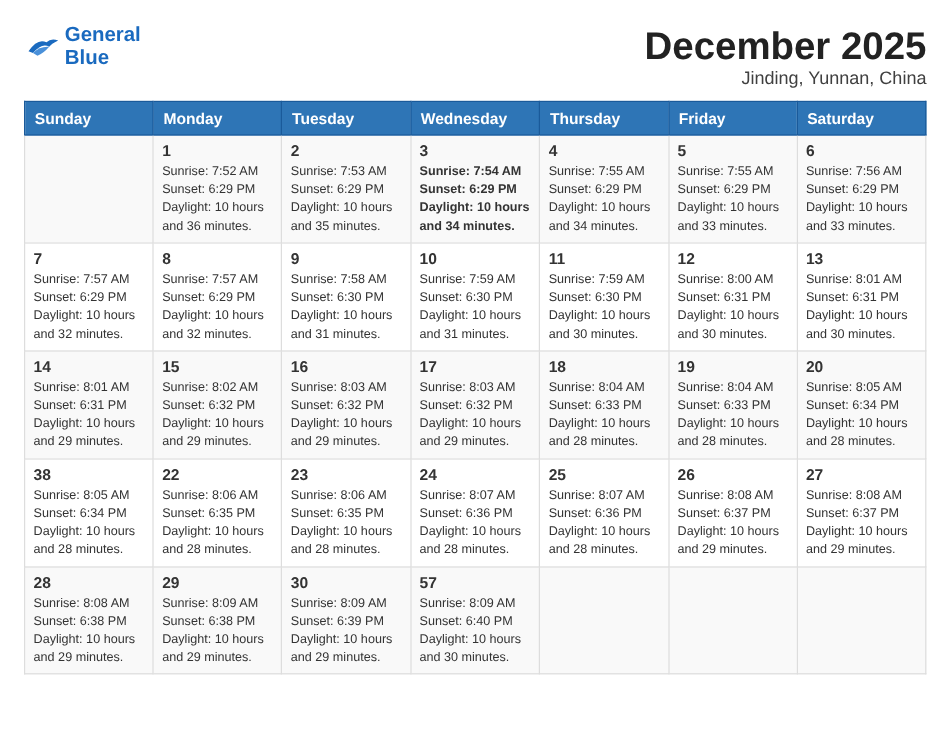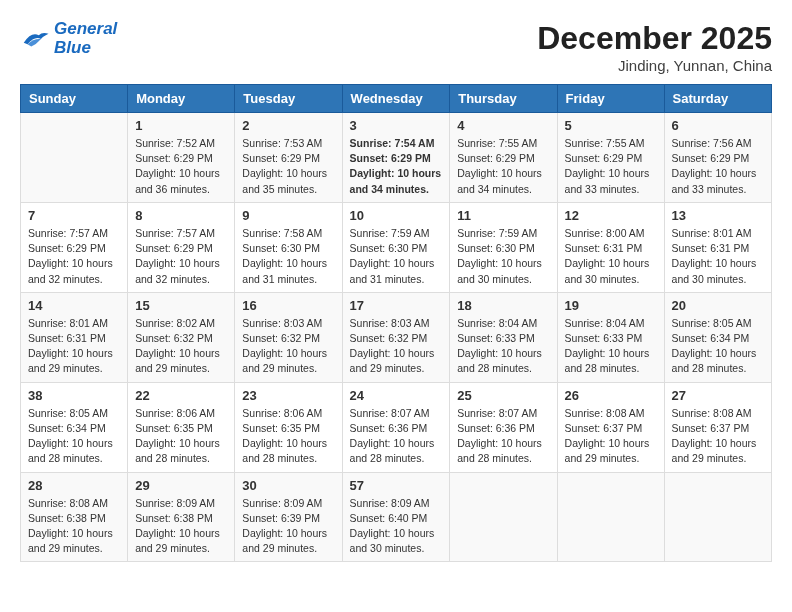--- a/index.html
+++ b/index.html
@@ -86,22 +86,22 @@
 </head>
 <body>
 
 <div class="header">
   <div class="logo">
     <svg class="logo-bird" viewBox="0 0 40 30" xmlns="http://www.w3.org/2000/svg">
       <path d="M5,20 Q15,5 25,10 Q30,5 38,8 Q30,12 28,15 Q20,10 10,22 Z" fill="#1a6abf"></path>
       <path d="M10,22 Q18,14 28,15 Q22,22 15,25 Z" fill="#4a90d9"></path>
     </svg>
     <div>
-      <div style="font-size:17px;font-weight:bold;color:#1a6abf;line-height:1.1;font-style:italic;">General</div>
-      <div style="font-size:17px;font-weight:bold;color:#1a6abf;line-height:1.1;font-style:italic;">Blue</div>
+      <div style="font-size:17px;font-weight:bold;color:#1a6abf;line-height:1.1;">General</div>
+      <div style="font-size:17px;font-weight:bold;color:#1a6abf;line-height:1.1;">Blue</div>
     </div>
   </div>
   <div class="title-section">
     <div class="month-year">December 2025</div>
     <div class="location">Jinding, Yunnan, China</div>
   </div>
 </div>
 
 <table class="calendar">
   <thead>

